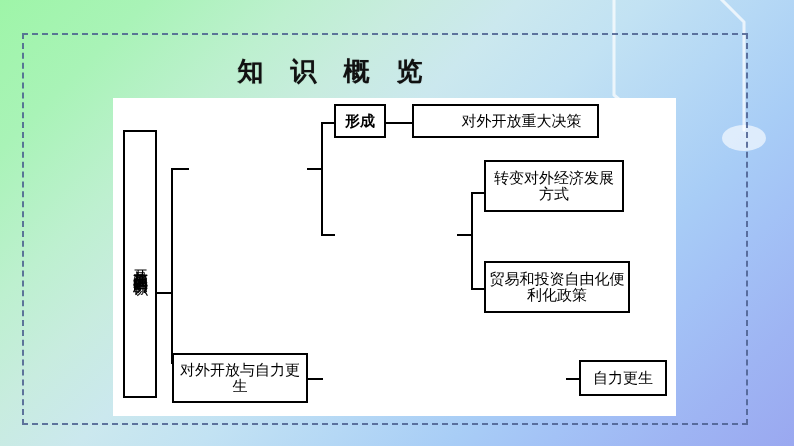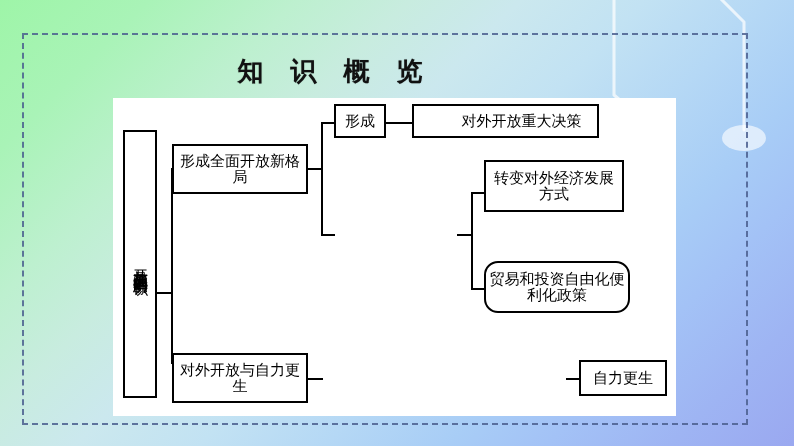--- a/index.html
+++ b/index.html
@@ -155,38 +155,35 @@
     <div class="ln ln-h" style="left:358px; top:190px; width:14px;"></div>
 
     <div class="ln ln-h" style="left:194px; top:280px; width:16px;"></div>
 
     <div class="ln ln-h" style="left:453px; top:280px; width:14px;"></div>
 
     <div class="node node-vertical" style="left:10px; top:32px; width:34px; height:268px;">
       <span class="txt">开放是当代中国的鲜明标识</span>
     </div>
 
-    <div class="node" style="left:59px; top:46px; width:136px; height:50px;">
-      <span class="txt">形成全面开放新格局</span>
-    </div>
 
-    <div class="node" style="left:221px; top:6px; width:52px; height:34px;">
+    <div class="node" style="left:221px; top:6px; width:52px; height:34px;font-weight:bold;">
       <span class="txt">形成</span>
     </div>
 
     <div class="node" style="left:299px; top:6px; width:187px; height:34px;padding-left:32px;">
       <span class="txt">对外开放重大决策</span>
     </div>
 
 
     <div class="node" style="left:371px; top:62px; width:140px; height:52px;text-align:center;">
       <span class="txt">转变对外经济发展方式</span>
     </div>
 
-    <div class="node" style="left:371px; top:163px; width:146px; height:52px;border-radius:14px;">
+    <div class="node" style="left:371px; top:163px; width:146px; height:52px;">
       <span class="txt">贸易和投资自由化便利化政策</span>
     </div>
 
     <div class="node" style="left:59px; top:255px; width:136px; height:50px;">
       <span class="txt">对外开放与自力更生</span>
     </div>
 
 
     <div class="node" style="left:466px; top:262px; width:88px; height:36px;">
       <span class="txt">自力更生</span>

